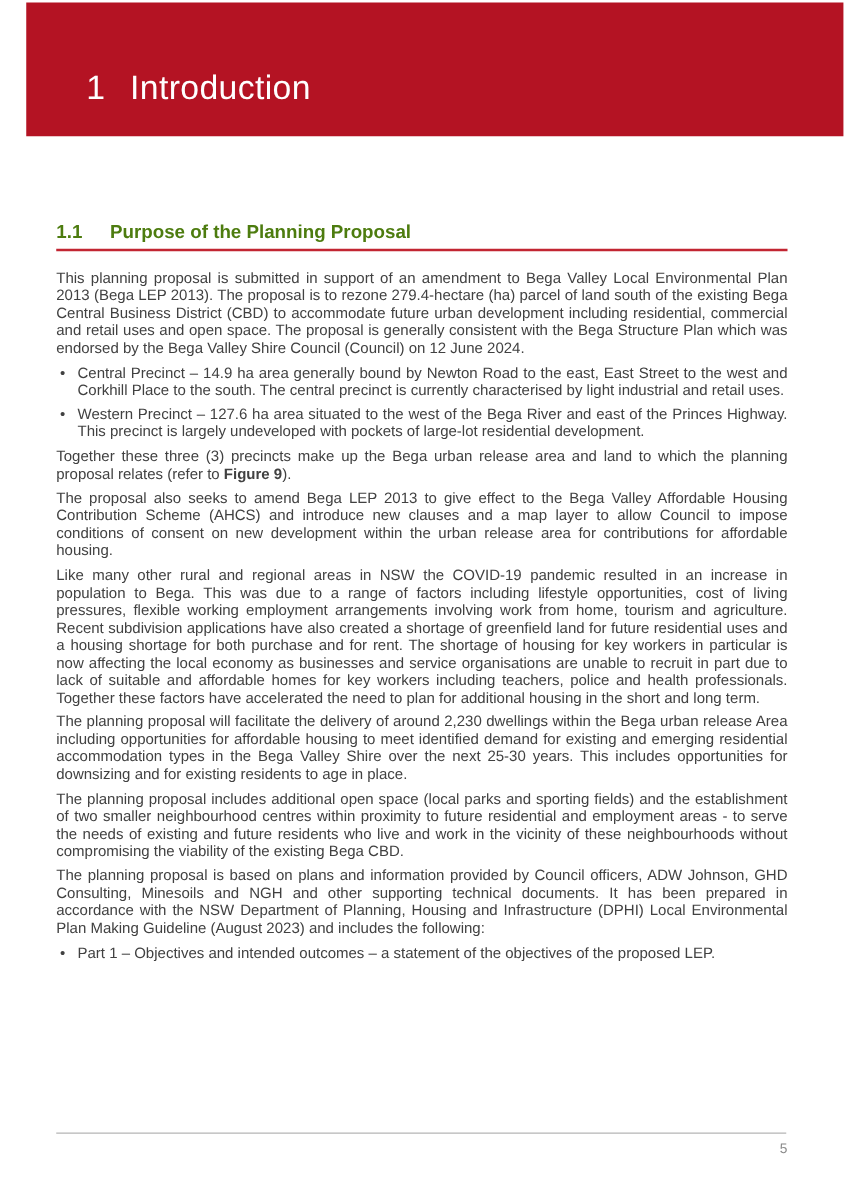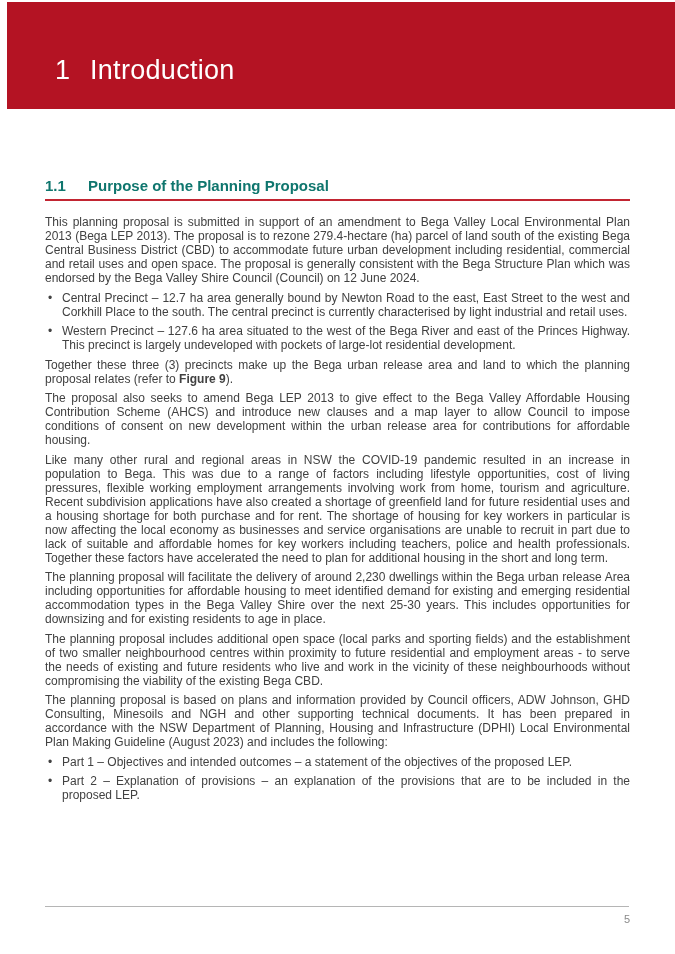--- a/index.html
+++ b/index.html
@@ -7,21 +7,21 @@
     position: relative;
     width: 675px;
     height: 954px;
     background: #ffffff;
     font-family: "Liberation Sans", sans-serif;
     overflow: hidden;
   }
   .banner {
     position: absolute;
     top: 2px;
-    left: 7px;
+    left: 21px;
     right: 0;
     height: 107px;
     background: #B41323;
     color: #ffffff;
     box-sizing: border-box;
     padding: 53px 0 0 48px;
     font-size: 27px;
     font-weight: 400;
     letter-spacing: 0.3px;
   }
@@ -33,21 +33,21 @@
     position: absolute;
     left: 45px;
     top: 176px;
     width: 585px;
   }
   .section-heading {
     margin: 0 0 14px 0;
     font-size: 15px;
     line-height: 19px;
     font-weight: bold;
-    color: #0f766e;
+    color: #4d7c0f;
     border-bottom: 2px solid #C22532;
     padding-bottom: 4px;
   }
   .section-heading .sec-num {
     display: inline-block;
     width: 43px;
   }
   .content p, .content li {
     margin: 0 0 5.5px 0;
     font-size: 12px;
@@ -98,39 +98,38 @@
   <main class="content">
 
     <h2 class="section-heading">
       <span class="sec-num">1.1</span><span class="sec-title">Purpose of the Planning Proposal</span>
     </h2>
 
     <p>This planning proposal is submitted in support of an amendment to Bega Valley Local Environmental Plan 2013 (Bega LEP 2013).  The proposal is to rezone 279.4-hectare (ha) parcel of land south of the existing Bega Central Business District (CBD) to accommodate future urban development including residential, commercial and retail uses and open space.  The proposal is generally consistent with the Bega Structure Plan which was endorsed by the Bega Valley Shire Council (Council) on 12 June 2024.</p>
 
 
     <ul class="bullets">
-      <li>Central Precinct – 12.7 ha area generally bound by Newton Road to the east, East Street to the west and Corkhill Place to the south.  The central precinct is currently characterised by light industrial and retail uses.</li>
+      <li>Central Precinct – 14.9 ha area generally bound by Newton Road to the east, East Street to the west and Corkhill Place to the south.  The central precinct is currently characterised by light industrial and retail uses.</li>
       <li>Western Precinct – 127.6 ha area situated to the west of the Bega River and east of the Princes Highway.  This precinct is largely undeveloped with pockets of large-lot residential development.</li>
     </ul>
 
     <p><span>Together these three (3) precincts make up the Bega urban release area and land to which the planning proposal relates (refer to </span><span class="fig-ref">Figure 9</span><span>).</span></p>
 
     <p>The proposal also seeks to amend Bega LEP 2013 to give effect to the Bega Valley Affordable Housing Contribution Scheme (AHCS)  and introduce new clauses and a map layer to allow Council to impose conditions of consent on new development within the urban release area for contributions for affordable housing.</p>
 
     <p>Like many other rural and regional areas in NSW the COVID-19 pandemic resulted in an increase in population to Bega.  This was due to a range of factors including lifestyle opportunities, cost of living pressures, flexible working employment arrangements involving work from home, tourism and agriculture. Recent subdivision applications have also created a shortage of greenfield land for future residential uses and a housing shortage for both purchase and for rent.  The shortage of housing for key workers in particular is now affecting the local economy as businesses and service organisations are unable to recruit in part due to lack of suitable and affordable homes for key workers including teachers, police and health professionals. Together these factors have accelerated the need to plan for additional housing in the short and long term.</p>
 
     <p>The planning proposal will facilitate the delivery of around 2,230 dwellings within the Bega urban release Area including opportunities for affordable housing to meet identified demand for existing and emerging residential accommodation types in the Bega Valley Shire over the next 25-30 years. This includes opportunities for downsizing and for existing residents to age in place.</p>
 
     <p>The planning proposal includes additional open space (local parks and sporting fields) and the establishment of two smaller neighbourhood centres within proximity to future residential and employment areas - to serve the needs of existing and future residents who live and work in the vicinity of these neighbourhoods  without compromising the viability of the existing Bega CBD.</p>
 
     <p>The planning proposal is based on plans and information provided by Council officers, ADW Johnson, GHD Consulting, Minesoils and NGH and other supporting technical documents.  It has been prepared in accordance with the NSW Department of Planning, Housing and Infrastructure  (DPHI) Local Environmental Plan Making Guideline (August 2023) and includes the following:</p>
 
     <ul class="bullets">
       <li>Part 1 – Objectives and intended outcomes – a statement of the objectives of the proposed LEP.</li>
-      <li>Part 2 – Explanation of provisions – an explanation of the provisions that are to be included in the proposed LEP.</li>
     </ul>
 
   </main>
 
   <div class="footer-rule"></div>
   <div class="page-number">5</div>
 
 </div>
 
 </body></html>

